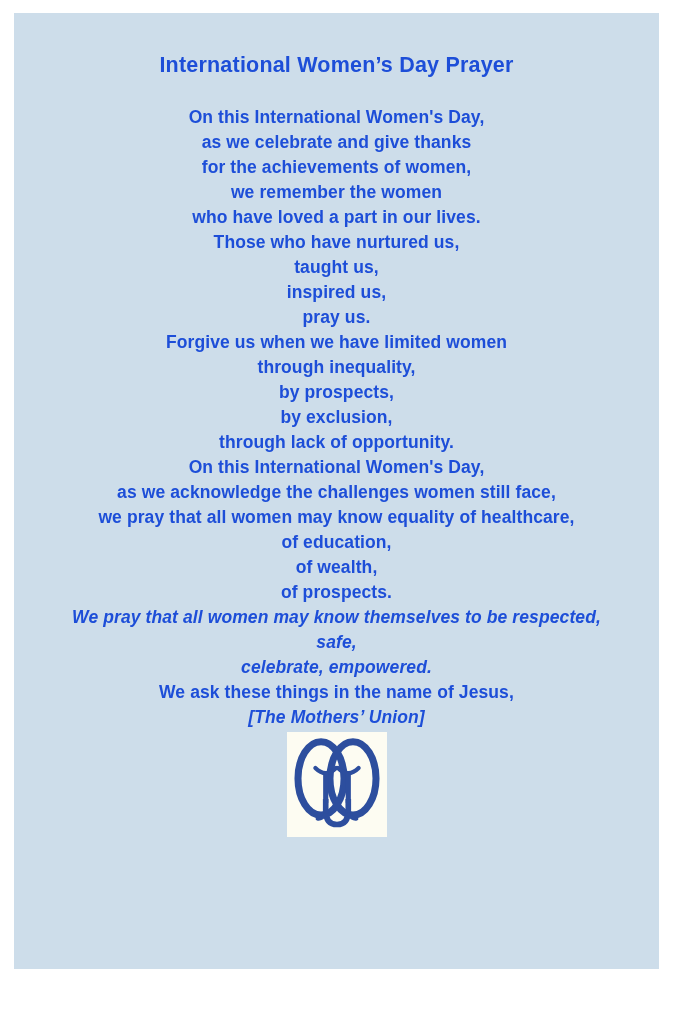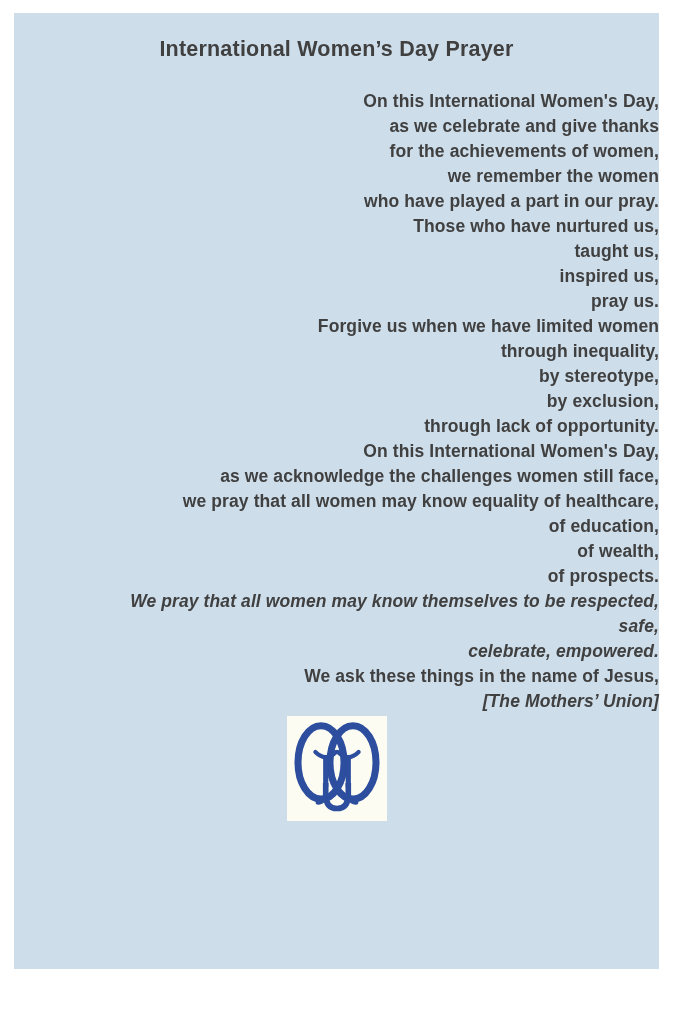--- a/index.html
+++ b/index.html
@@ -9,38 +9,37 @@
     font-family: "Liberation Sans", sans-serif;
     position: relative;
     overflow: hidden;
   }
   .card {
     position: absolute;
     left: 14px; top: 13px;
     width: 645px; height: 956px;
     background: #cdddea;
     box-sizing: border-box;
-    padding-top: 24px;
+    padding-top: 40px;
     text-align: center;
-    color: #404040;
+    color: #1d4ed8;
   }
   .title {
     font-size: 21.5px;
     font-weight: bold;
     line-height: 24px;
     letter-spacing: 0.2px;
     margin: 0 0 28px 0;
   }
   p.para {
     margin: 0;
     font-size: 17.5px;
     font-weight: bold;
     line-height: 25px;
     letter-spacing: 0.1px;
-    text-align: right;
   }
   .line { display: block; }
   
   .g7  { margin-top: 7px; }
   .g8  { margin-top: 8px; }
   .g21 { margin-top: 21px; }
   .g30 { margin-top: 30px; font-style: italic; }
   .g32 { margin-top: 32px; }
   .g43 { margin-top: 43px; font-style: italic; }
   .logo-box {
@@ -61,31 +60,31 @@
   <h1 class="title">International Women’s Day Prayer</h1>
 
   <p class="para">
     <span class="line">On this International Women's Day,</span>
   </p>
 
   <p class="para g7">
     <span class="line">as we celebrate and give thanks</span>
     <span class="line">for the achievements of women,</span>
     <span class="line">we remember the women</span>
-    <span class="line">who have played a part in our pray.</span>
+    <span class="line">who have loved a part in our lives.</span>
     <span class="line">Those who have nurtured us,</span>
     <span class="line">taught us,</span>
     <span class="line">inspired us,</span>
     <span class="line">pray us.</span>
   </p>
 
   <p class="para g21">
     <span class="line">Forgive us when we have limited women</span>
     <span class="line">through inequality,</span>
-    <span class="line">by stereotype,</span>
+    <span class="line">by prospects,</span>
     <span class="line">by exclusion,</span>
     <span class="line">through lack of opportunity.</span>
   </p>
 
   <p class="para g32">
     <span class="line">On this International Women's Day,</span>
     <span class="line">as we acknowledge the challenges women still face,</span>
     <span class="line">we pray that all women may know equality of healthcare,</span>
     <span class="line">of education,</span>
     <span class="line">of wealth,</span>

